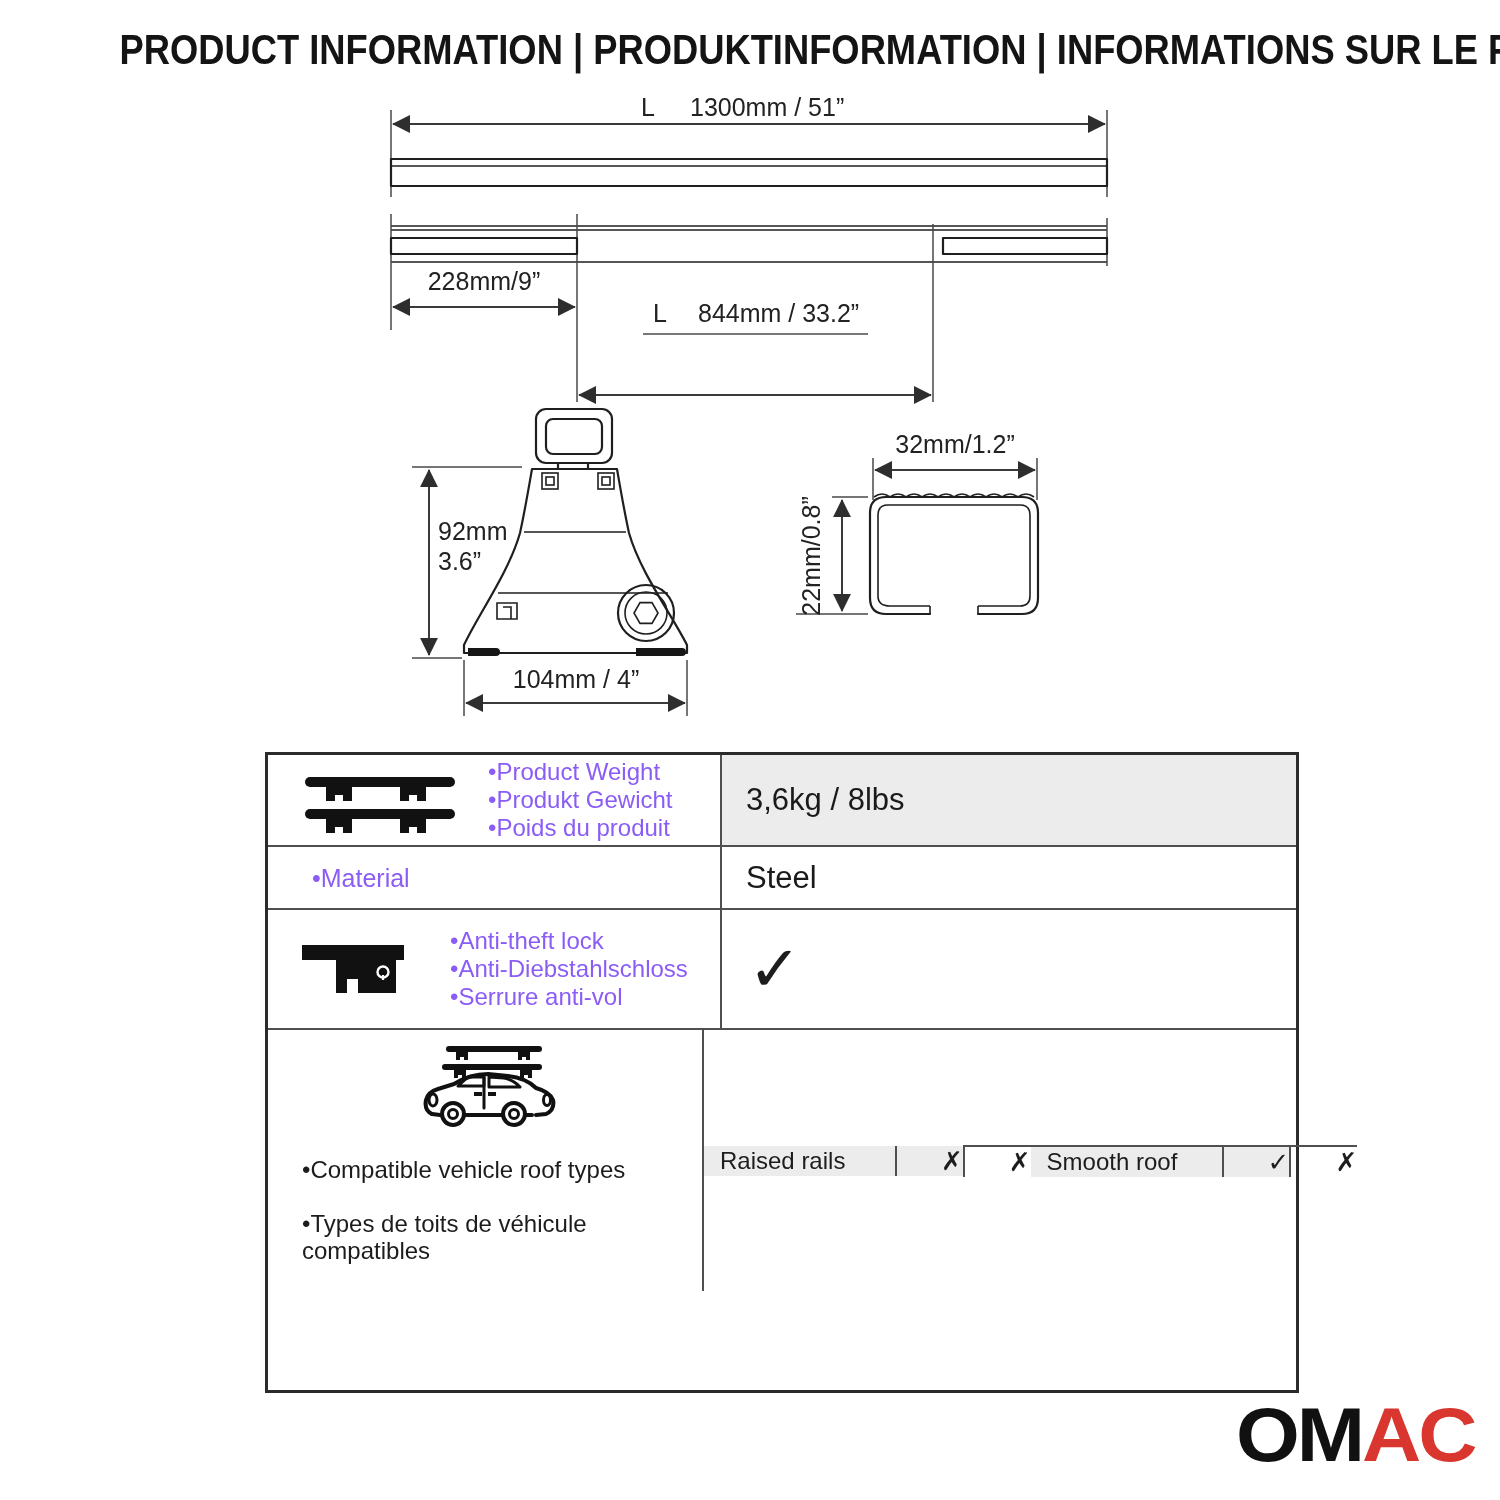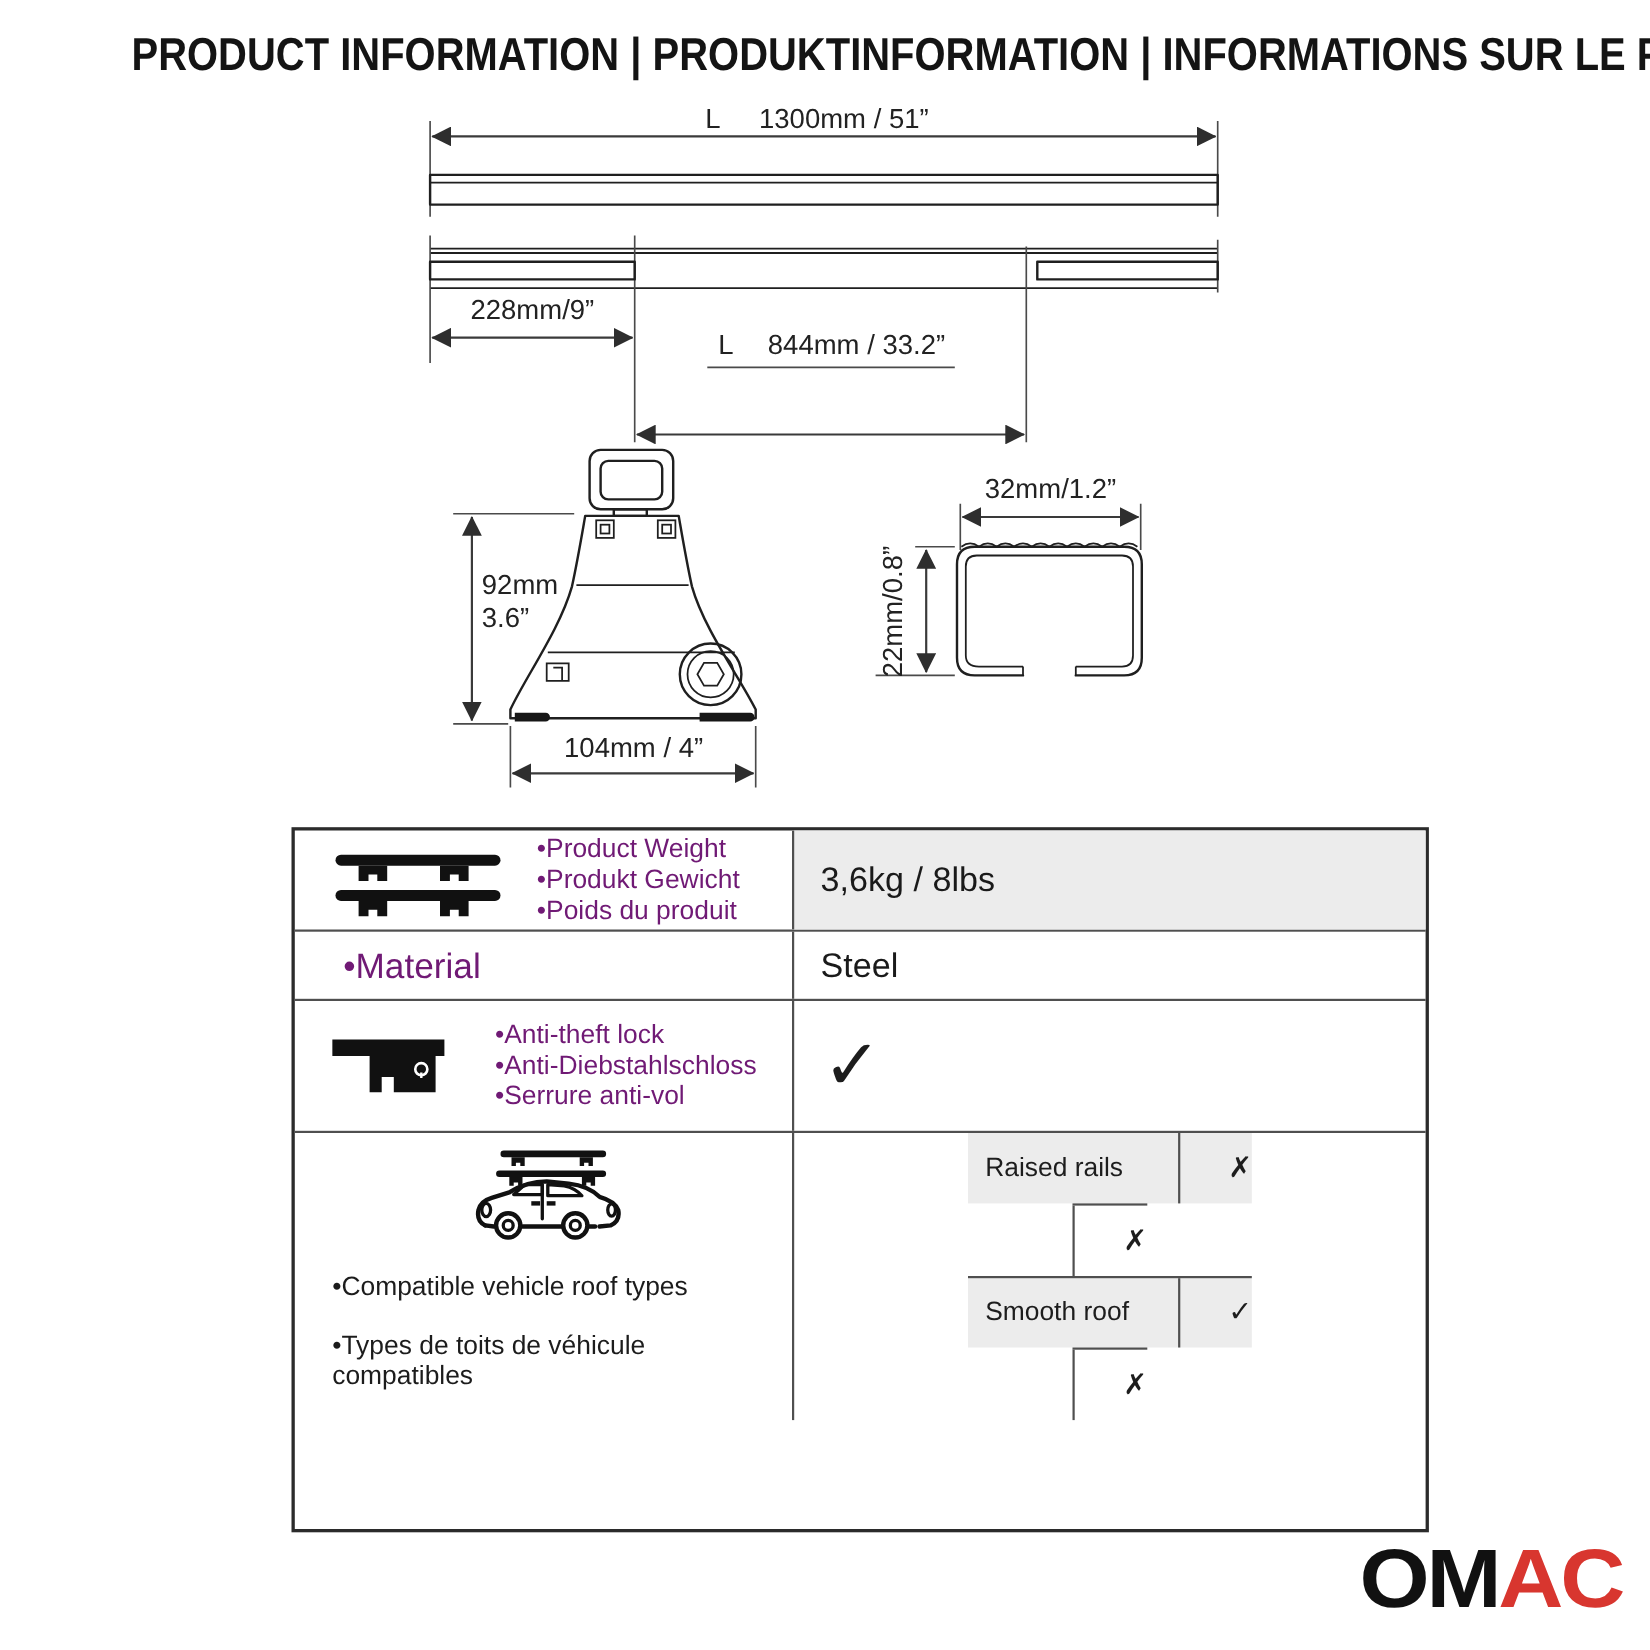--- a/index.html
+++ b/index.html
@@ -21,24 +21,24 @@
 
   
   .spec-table{position:absolute;left:265px;top:752px;width:1034px;height:641px;
               border:3px solid #2b2b2b;box-sizing:border-box;background:#fff;}
   .trow{display:flex;box-sizing:border-box;border-top:2px solid #4f4f4f;}
   .trow:first-child{border-top:none;}
   .cell{box-sizing:border-box;}
   .cell.left{width:452px;display:flex;align-items:center;}
   .cell.right{flex:1;border-left:2px solid #4f4f4f;display:flex;align-items:center;}
   .gray{background:#ececec;}
-  .labels{font-size:24px;line-height:28px;color:#701a75;white-space:nowrap;}
+  .labels{font-size:24px;line-height:28px;color:#8b5cf6;white-space:nowrap;}
   .value{font-size:31px;color:#1a1a1a;padding-left:24px;}
   .bigcheck{font-family:"DejaVu Sans",sans-serif;font-size:64px;font-weight:600;padding-left:26px;}
-  .subtable{flex-direction:column;align-items:flex-start;padding:0;display:flex;}
+  .subtable{flex-direction:row;align-items:flex-start;padding:0;display:flex;}
   .subrow{display:flex;flex:1;box-sizing:border-box;border-top:2px solid #4f4f4f;}
   .subrow:first-child{border-top:none;}
   .subcell-label{width:191px;display:flex;align-items:center;padding-left:16px;
                  font-size:24px;box-sizing:border-box;}
   .subcell-val{flex:1;border-left:2px solid #4f4f4f;display:flex;align-items:center;
                padding-left:44px;font-family:"DejaVu Sans",sans-serif;font-size:26px;box-sizing:border-box;}
   .row5-left{flex-direction:column;justify-content:flex-start;align-items:flex-start !important;padding-top:14px;}
   .row5-icon{align-self:center;margin-left:10px;}
   .row5-labels{margin-top:26px;padding-left:34px;font-size:24px;line-height:27px;color:#1c1c1c;
                white-space:normal;width:400px;}
@@ -144,21 +144,21 @@
         </div>
       </div>
       <div class="cell right gray">
         <div class="value">3,6kg / 8lbs</div>
       </div>
     </div>
 
     <div class="trow" style="height:63px">
       <div class="cell left" style="padding-left:44px">
         <div class="labels">
-          <div style="font-size:32px">•Material</div>
+          <div style="font-size:25px">•Material</div>
         </div>
       </div>
       <div class="cell right">
         <div class="value">Steel</div>
       </div>
     </div>
 
 
     <div class="trow" style="height:120px">
       <div class="cell left" style="padding-left:34px;gap:44px">

